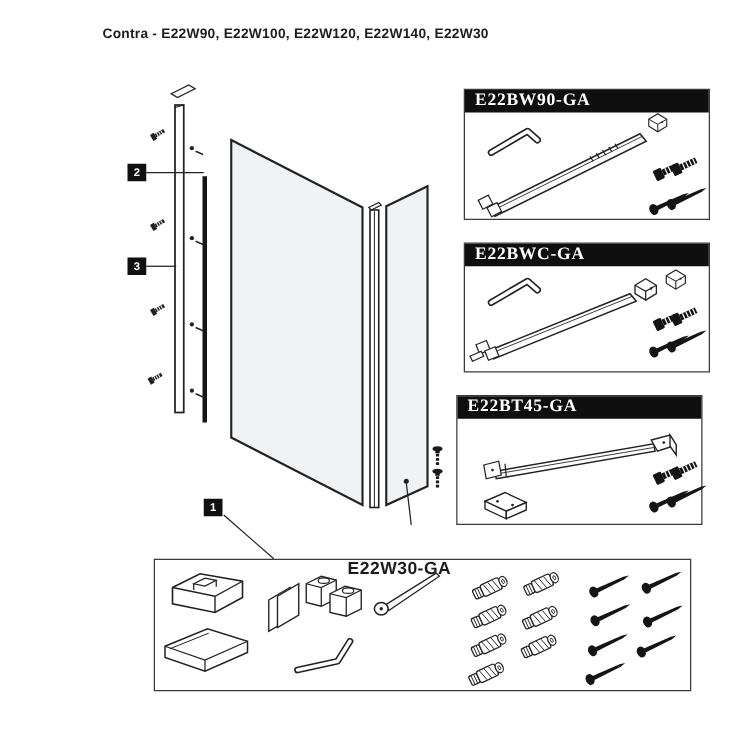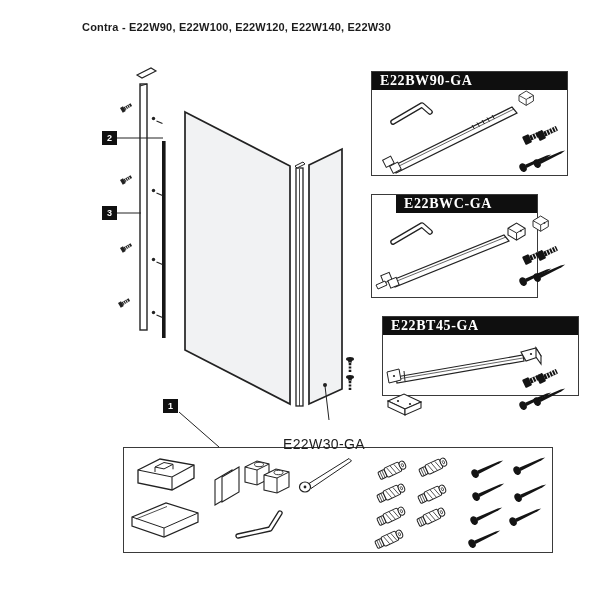--- a/index.html
+++ b/index.html
@@ -22,39 +22,39 @@
   }
   #hardware-box{
     left:123px;top:447px;width:430px;height:106px;border:1.4px solid #3a3a3a;
     background:#fff;z-index:1;box-sizing:border-box;
   }
   .callout{
     width:15px;height:14px;background:#101010;color:#fff;font-size:9px;
     font-weight:bold;text-align:center;line-height:14px;z-index:4;
   }
   #panel-label{
-    left:278px;top:436px;width:92px;text-align:center;font-size:14px;
-    font-weight:normal;letter-spacing:.4px;z-index:3;white-space:nowrap;
+    left:278px;top:446px;width:92px;font-size:14px;
+    font-weight:bold;letter-spacing:.4px;z-index:3;white-space:nowrap;
   }
   svg#art{position:absolute;left:0;top:0;z-index:2;}
 </style>
 </head>
 <body>
 
 <div id="stage">
 
   <div id="page-title" class="abs">Contra - E22W90, E22W100, E22W120, E22W140, E22W30</div>
 
   <div class="part-box abs" style="left:371px;top:71px;width:197px;height:105px;">
     <div class="hdr">E22BW90-GA</div>
   </div>
-  <div class="part-box abs" style="left:371px;top:194px;width:167px;height:104px;padding-left:24px;">
+  <div class="part-box abs" style="left:371px;top:194px;width:197px;height:104px;">
     <div class="hdr">E22BWC-GA</div>
   </div>
-  <div class="part-box abs" style="left:382px;top:316px;width:197px;height:80px;">
+  <div class="part-box abs" style="left:365px;top:316px;width:197px;height:104px;">
     <div class="hdr">E22BT45-GA</div>
   </div>
 
   <div id="hardware-box" class="abs"></div>
 
   <div class="callout abs" style="left:163px;top:399px;">1</div>
   <div class="callout abs" style="left:102px;top:131px;">2</div>
   <div class="callout abs" style="left:102px;top:206px;">3</div>
 
   <div id="panel-label" class="abs">E22W30-GA</div>

